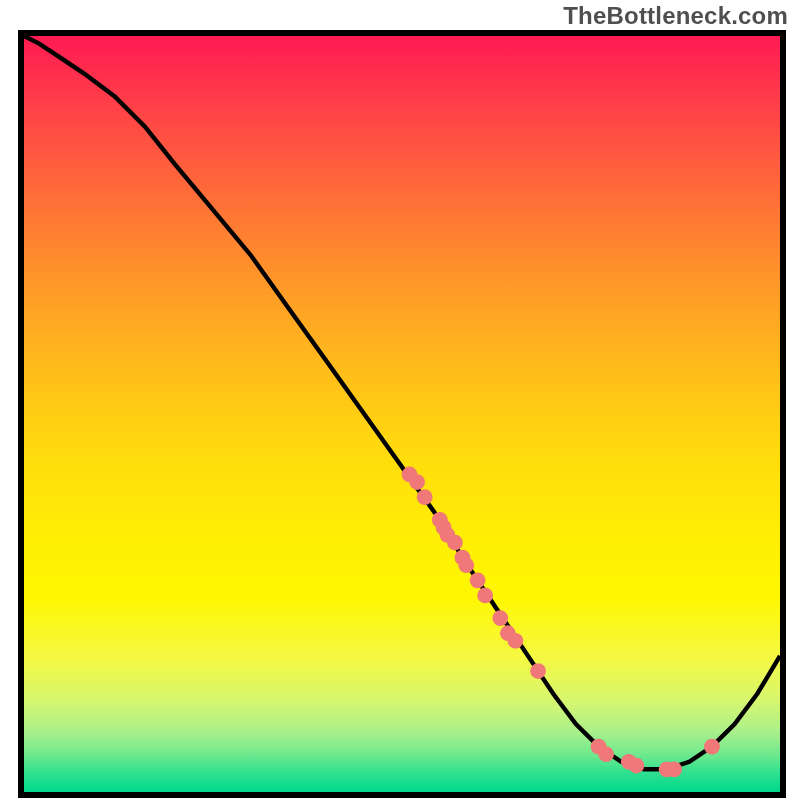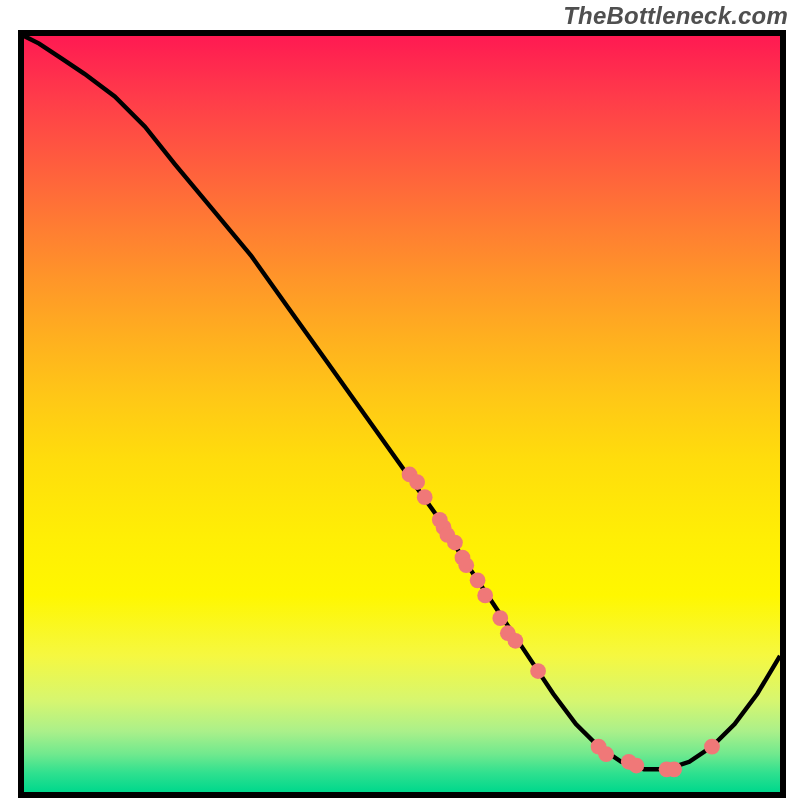--- a/index.html
+++ b/index.html
@@ -7,21 +7,20 @@
     padding: 0;
     width: 800px;
     height: 800px;
     background: #ffffff;
     font-family: Arial, Helvetica, sans-serif;
   }
   .wrap {
     position: relative;
     width: 800px;
     height: 754px;
-    font-style: italic;
   }
   .attribution {
     position: absolute;
     top: 2px;
     right: 12px;
     font-size: 24px;
     font-weight: 600;
     color: #4f4f4f;
     letter-spacing: 0.2px;
   }

